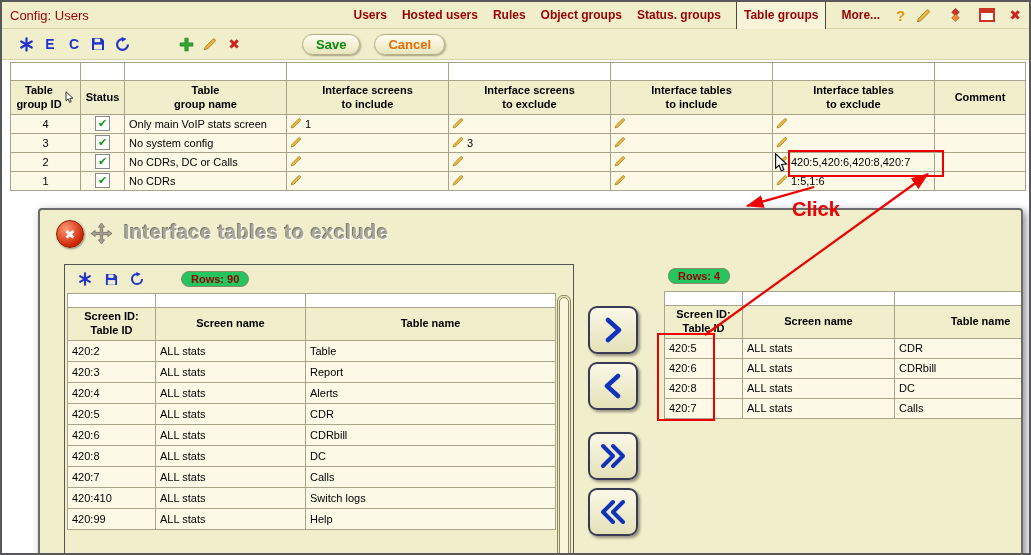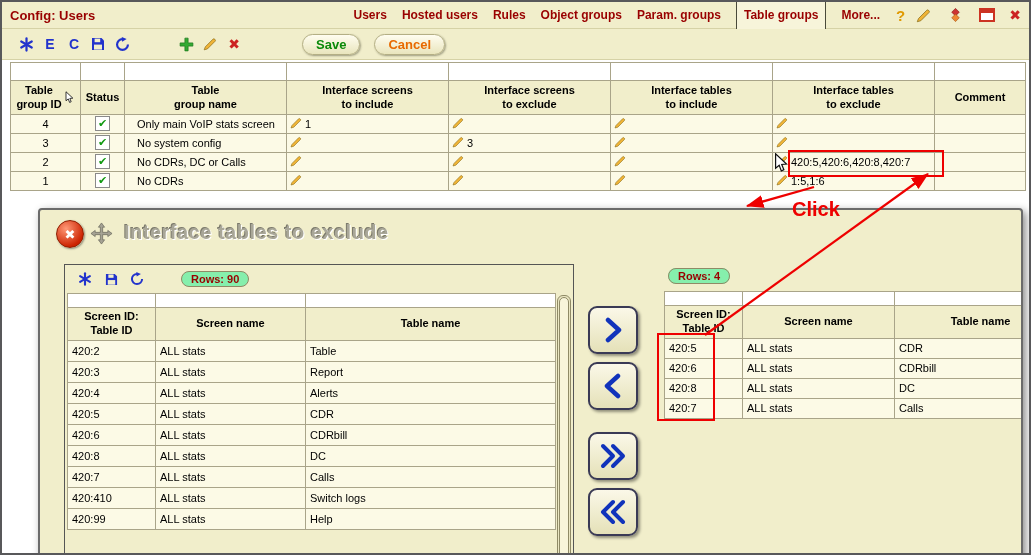--- a/index.html
+++ b/index.html
@@ -1,21 +1,21 @@
 <!DOCTYPE html>
 <html><head>
 <meta charset="utf-8">
 <style>
   html,body{margin:0;padding:0}
   body{width:1031px;height:555px;font-family:"Liberation Sans","DejaVu Sans",sans-serif;background:#fff}
   .page{position:relative;width:1031px;height:555px;border:2px solid #58585a;background:#fff;overflow:hidden;box-sizing:border-box}
 
   
   .topbar{position:absolute;top:0;left:0;right:0;height:27px;background:#f1eecb;border-bottom:1px solid #d6d2a6;display:flex;align-items:center;padding:0 8px;box-sizing:border-box}
-  .page-title{color:#990000;font-weight:bold;font-size:13px;white-space:nowrap}
+  .page-title{color:#990000;font-weight:normal;font-size:13px;white-space:nowrap}
   .nav{display:flex;align-items:center;gap:15px;margin-left:auto}
   .nav-item{color:#990000;font-weight:bold;font-size:12px;text-decoration:none;cursor:pointer;white-space:nowrap}
   .nav-item.selected{border:1.5px solid #4a4a3a;border-radius:9px;padding:15px 7px;background:#f7f4da}
   .top-icons{display:flex;align-items:center;gap:8px;margin-left:16px}
   .help-glyph{color:#e09900;font-weight:bold;font-size:15px;cursor:pointer}
   .close-glyph{color:#cc2222;font-weight:bold;font-size:14px;cursor:pointer}
 
   
   .toolbar{position:absolute;top:27px;left:0;right:0;height:31px;background:#f1eecb;border-bottom:1px solid #d6d2a6;display:flex;align-items:center;padding:0 14px;box-sizing:border-box}
   .tbtn{display:flex;align-items:center;justify-content:center;width:20px;height:20px;cursor:pointer;margin-right:4px}
@@ -27,37 +27,37 @@
 
   
   .main-table{position:absolute;top:60px;left:8px;border-collapse:collapse;table-layout:fixed;width:1015px;font-size:11px;background:#fcfae6;border:1px solid #77745c}
   .main-table td,.main-table th{border:1px solid #a9a489;overflow:hidden;white-space:nowrap}
   .main-table th{background:#f1eecb;font-weight:bold;text-align:center;padding:2px;font-size:11px;line-height:1.3}
   .pre{white-space:pre-line}
   .main-table tr.filter td{background:#fff;height:15px}
   .main-table tr.data{height:19px}
   td.c-id{text-align:center}
   td.c-status{text-align:center}
-  td.c-name{padding:0 12px}
+  td.c-name{padding:0 4px}
   td.c-edit{padding:0 3px}
   td.c-comment{padding:0 3px}
   .checkbox{display:inline-flex;align-items:center;justify-content:center;width:13px;height:13px;background:#fff;border:1px solid #8a8a8a;color:#119911;font-size:11px;font-weight:bold;line-height:1;cursor:pointer}
   .pencil{display:inline-block;vertical-align:middle;margin-right:3px;cursor:pointer}
   .cellval{vertical-align:middle}
   .th-flex{display:flex;align-items:center;justify-content:center;gap:3px}
 
   
   .dialog{position:absolute;left:36px;top:206px;width:985px;height:362px;background:#f1eecb;border:2px solid #6b6b6b;border-radius:4px;box-shadow:3px 3px 8px rgba(0,0,0,.45);overflow:hidden;z-index:20;box-sizing:border-box}
   .dlg-close{position:absolute;left:16px;top:10px;width:26px;height:26px;border-radius:50%;background:radial-gradient(circle at 35% 30%,#ff9977,#cc2200 72%);border:1px solid #8d1d00;color:#fff;font-weight:bold;font-size:13px;display:flex;align-items:center;justify-content:center;cursor:pointer;box-shadow:1px 1px 2px rgba(0,0,0,.4)}
   .dlg-move{position:absolute;left:50px;top:12px;cursor:move}
   .dlg-title{position:absolute;left:84px;top:11px;font-size:20px;font-weight:bold;color:#a9a798;text-shadow:1px 1px 0 #ffffff,-1px -1px 0 #7c7a6c;letter-spacing:.5px;white-space:nowrap}
   .panel-left{position:absolute;left:24px;top:54px;width:510px;height:320px;border:1.5px solid #555;background:#f1eecb;box-sizing:border-box}
   .panel-toolbar{display:flex;align-items:center;height:28px;padding:0 10px}
   .panel-toolbar .tbtn{margin-right:6px}
-  .rows-badge{border:1px solid #8f8a66;border-radius:10px;padding:1px 9px;color:#990000;font-weight:bold;font-size:11px;background:#86efac;margin-left:28px;white-space:nowrap}
+  .rows-badge{border:1px solid #8f8a66;border-radius:10px;padding:1px 9px;color:#990000;font-weight:bold;font-size:11px;background:#22c55e;margin-left:28px;white-space:nowrap}
   .dlg-table{border-collapse:collapse;table-layout:fixed;font-size:11px;background:#fcfae6;margin-left:2px;border:1px solid #77745c}
   .dlg-table td,.dlg-table th{border:1px solid #a9a489;overflow:hidden;white-space:nowrap;padding:0 4px}
   .dlg-table th{background:#f1eecb;text-align:center;font-size:11px;padding:2px;line-height:1.25}
   .dlg-table tr.filter td{background:#fff;height:13px}
   .dlg-table tr.data{height:21px}
   .dlg-table-right tr.data{height:20px}
   .scrollbar{position:absolute;right:2px;top:30px;bottom:4px;width:12px;border:1px solid #8f8a66;border-radius:6px;background:#eae6c2}
   .scroll-thumb{position:absolute;left:1px;right:1px;top:1px;bottom:1px;background:#f8f5da;border:1px solid #8f8a66;border-radius:5px;cursor:grab}
   .xfer{position:absolute;width:46px;height:44px;border:2px solid #3a3a55;border-radius:9px;background:linear-gradient(#fbf8e8,#e5e1b8);display:flex;align-items:center;justify-content:center;cursor:pointer;box-shadow:2px 2px 3px rgba(0,0,0,.4)}
   .x1{left:548px;top:96px}.x2{left:548px;top:152px}.x3{left:548px;top:222px}.x4{left:548px;top:278px}
@@ -79,21 +79,21 @@
 
 <div class="page">
 
   <div class="topbar">
     <span class="page-title">Config: Users</span>
     <div class="nav">
       <a class="nav-item">Users</a>
       <a class="nav-item">Hosted users</a>
       <a class="nav-item">Rules</a>
       <a class="nav-item">Object groups</a>
-      <a class="nav-item">Param. groups</a>
+      <a class="nav-item">Status. groups</a>
       <a class="nav-item selected">Table groups</a>
       <a class="nav-item">More...</a>
     </div>
     <div class="top-icons">
       <span class="help-glyph">?</span>
       <span class="tbtn">
           <svg width="15" height="15" viewBox="0 0 12 12">
             <path d="M1 11 L2 8.4 L8.6 1.8 Q9.3 1.1 10.2 2 Q11.1 2.9 10.4 3.6 L3.8 10.2 Z" fill="#f0b437" stroke="#8a6d1a" stroke-width="0.6"></path>
           </svg>
         </span>

